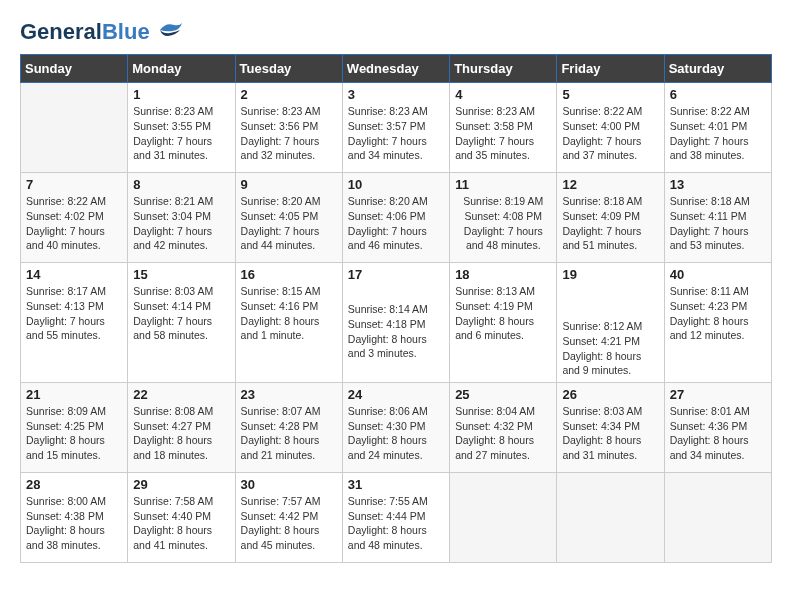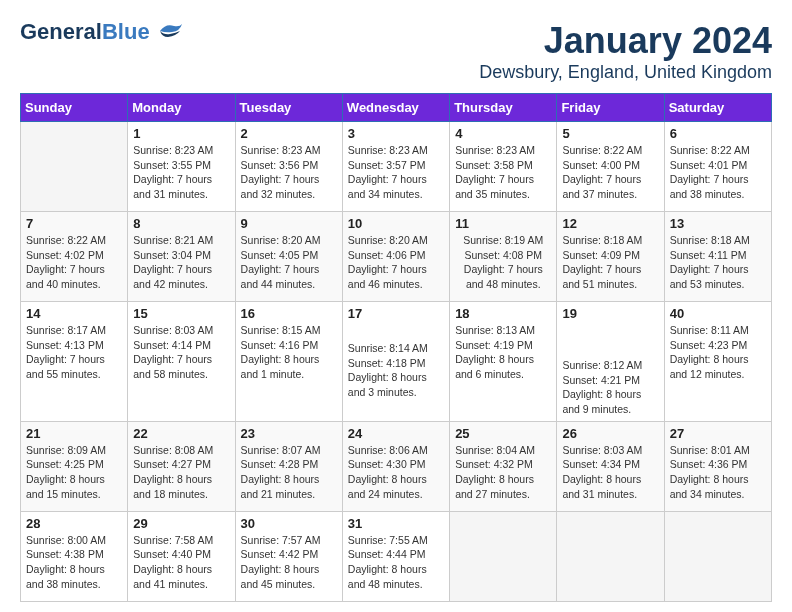--- a/index.html
+++ b/index.html
@@ -33,21 +33,21 @@
       font-size: 18px;
       color: #1a3a5c;
       font-weight: normal;
     }
     .calendar-table {
       width: 100%;
       border-collapse: collapse;
       font-size: 11px;
     }
     .calendar-table th {
-      background-color: #6d28d9;
+      background-color: #404040;
       color: #fff;
       padding: 6px 4px;
       text-align: left;
       font-size: 13px;
       border: 1px solid #2e6db4;
     }
     .calendar-table td {
       border: 1px solid #ccc;
       vertical-align: top;
       padding: 4px 5px;
@@ -72,33 +72,29 @@
     }
     .empty-cell {
       background: #f5f5f5 !important;
     }
   </style>
 </head>
 <body>
 
 <div class="header-area">
   <div class="logo">
-    <div style="display:flex; align-items:center; gap:2px;">
+    <div style="display:flex; gap:2px;">
       <span style="font-size:22px; font-weight:bold; color:#1a3a5c; line-height:1.1;">
         <span style="color:#1a3a5c;">General</span><span style="color:#3a7abf;">Blue</span>
       </span>
       <svg width="32" height="22" viewBox="0 0 32 22">
         <path d="M8,10 Q14,2 22,5 Q28,6 30,3 Q28,10 20,11 Q14,12 8,10Z" fill="#3a7abf"></path>
         <path d="M8,10 Q12,14 18,13 Q24,12 28,10 Q24,15 16,16 Q10,16 8,10Z" fill="#1a3a5c"></path>
       </svg>
     </div>
-  </div>
-  <div class="title-area">
-    <div class="month-title">January 2024</div>
-    <div class="location-title">Dewsbury, England, United Kingdom</div>
   </div>
 </div>
 
 <table class="calendar-table">
   <thead>
     <tr>
     <th>Sunday</th>
         <th>Monday</th>
         <th>Tuesday</th>
         <th>Wednesday</th>

